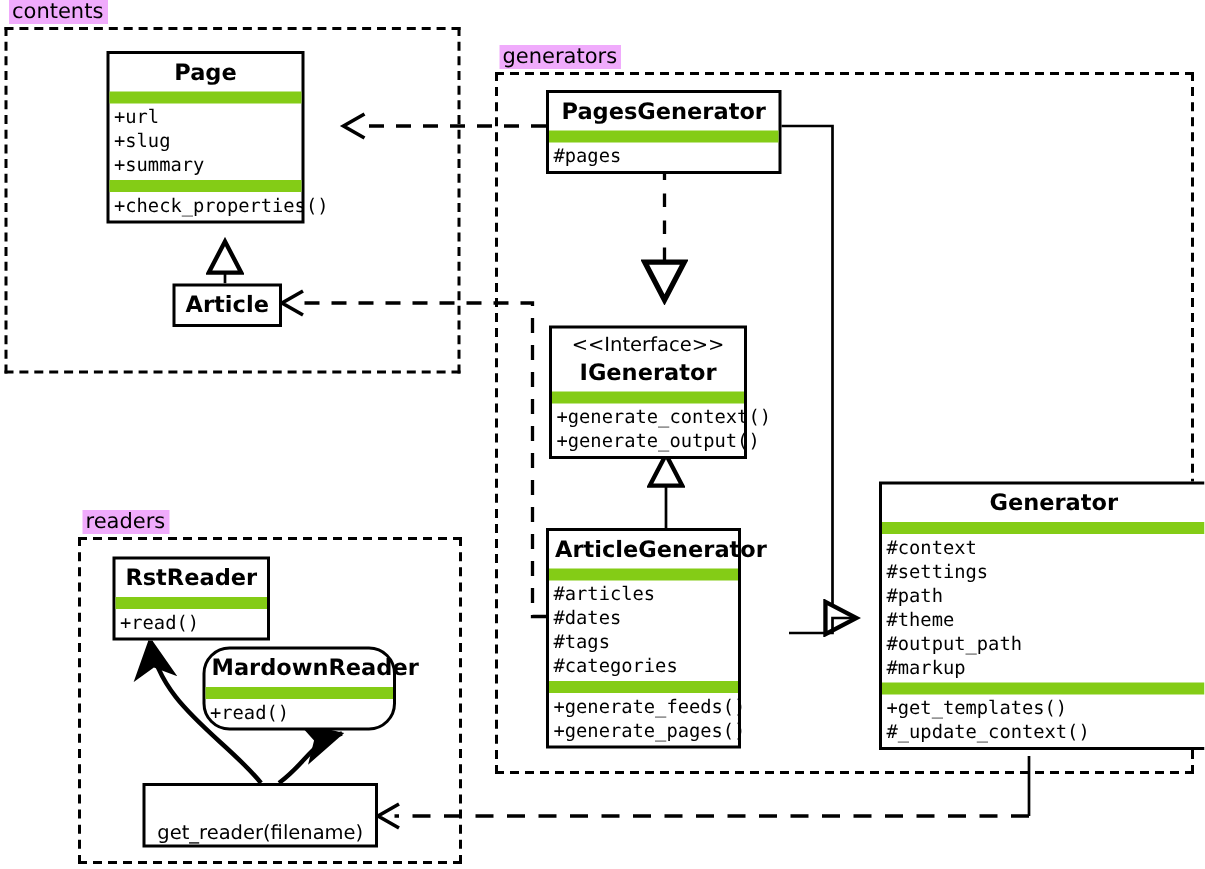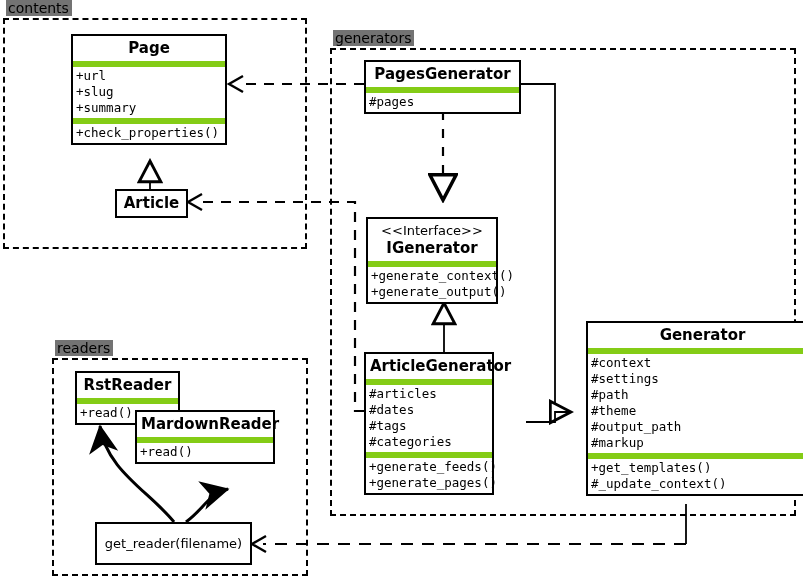--- a/index.html
+++ b/index.html
@@ -28,21 +28,21 @@
     position: absolute;
     box-sizing: border-box;
     border: 2px dashed #000;
     background: transparent;
   }
   .pkg-label {
     position: absolute;
     font-family: "DejaVu Sans", sans-serif;
     font-size: 14px;
     color: #000;
-    background: #737373;
+    background: #f0abfc;
     padding: 0 3px 0 2px;
     white-space: nowrap;
     line-height: 16px;
   }
   
   .uml {
     position: absolute;
     box-sizing: border-box;
     border: 2px solid #000;
     background: #ffffff;
@@ -61,37 +61,37 @@
     white-space: nowrap;
   }
   .uml .stereo {
     font-family: "DejaVu Sans", sans-serif;
     font-weight: normal;
     font-size: 13px;
     display: block;
     line-height: 17px;
   }
   .uml .compartment {
-    border-top: 6px solid #84cc16;
+    border-top: 8px solid #84cc16;
     padding: 1px 2px 2px 3px;
   }
   .uml .compartment .row {
     white-space: nowrap;
     line-height: 16px;
   }
   .plainbox {
     position: absolute;
     box-sizing: border-box;
     border: 2px solid #000;
     background: #ffffff;
     font-family: "DejaVu Sans", sans-serif;
     font-size: 13px;
     color: #000;
     display: flex;
-    align-items: center;
+    align-items: flex-end;
     justify-content: center;
     white-space: nowrap;
   }
 </style>
 </head>
 <body>
 
 <div id="canvas">
 
   <svg class="layer" viewBox="0 0 803 579">
@@ -154,21 +154,21 @@
               border-top: 2px dashed #000; border-left: 2px dashed #000;
               border-right: 2px dashed #000; border-bottom: 2px dashed #000;"></div>
   <div class="pkg-label" style="left:6px; top:0px;">contents</div>
 
   <div class="pkg" style="left:330px; top:48px; width:466px; height:468px;"></div>
   <div class="pkg-label" style="left:333px; top:30px;">generators</div>
 
   <div class="pkg" style="left:52px; top:358px; width:256px; height:218px;"></div>
   <div class="pkg-label" style="left:55px; top:340px;">readers</div>
 
-  <div class="uml" style="left:71px; top:34px; width:156px;">
+  <div class="uml" style="left:71px; top:34px; width:132px;">
     <div class="name">Page</div>
     <div class="compartment">
       <div class="row">+url</div>
       <div class="row">+slug</div>
       <div class="row">+summary</div>
     </div>
     <div class="compartment">
       <div class="row">+check_properties()</div>
     </div>
   </div>
@@ -225,21 +225,21 @@
     </div>
   </div>
 
   <div class="uml" style="left:75px; top:371px; width:105px;">
     <div class="name">RstReader</div>
     <div class="compartment">
       <div class="row">+read()</div>
     </div>
   </div>
 
-  <div class="uml" style="left:135px; top:410px; width:140px;">
+  <div class="uml" style="left:135px; top:431px; width:129px;border-radius:18px;">
     <div class="name">MardownReader</div>
     <div class="compartment">
       <div class="row">+read()</div>
     </div>
   </div>
 
   <div class="plainbox" style="left:95px; top:522px; width:157px; height:43px;">
     <span>get_reader(filename)</span>
   </div>
 

